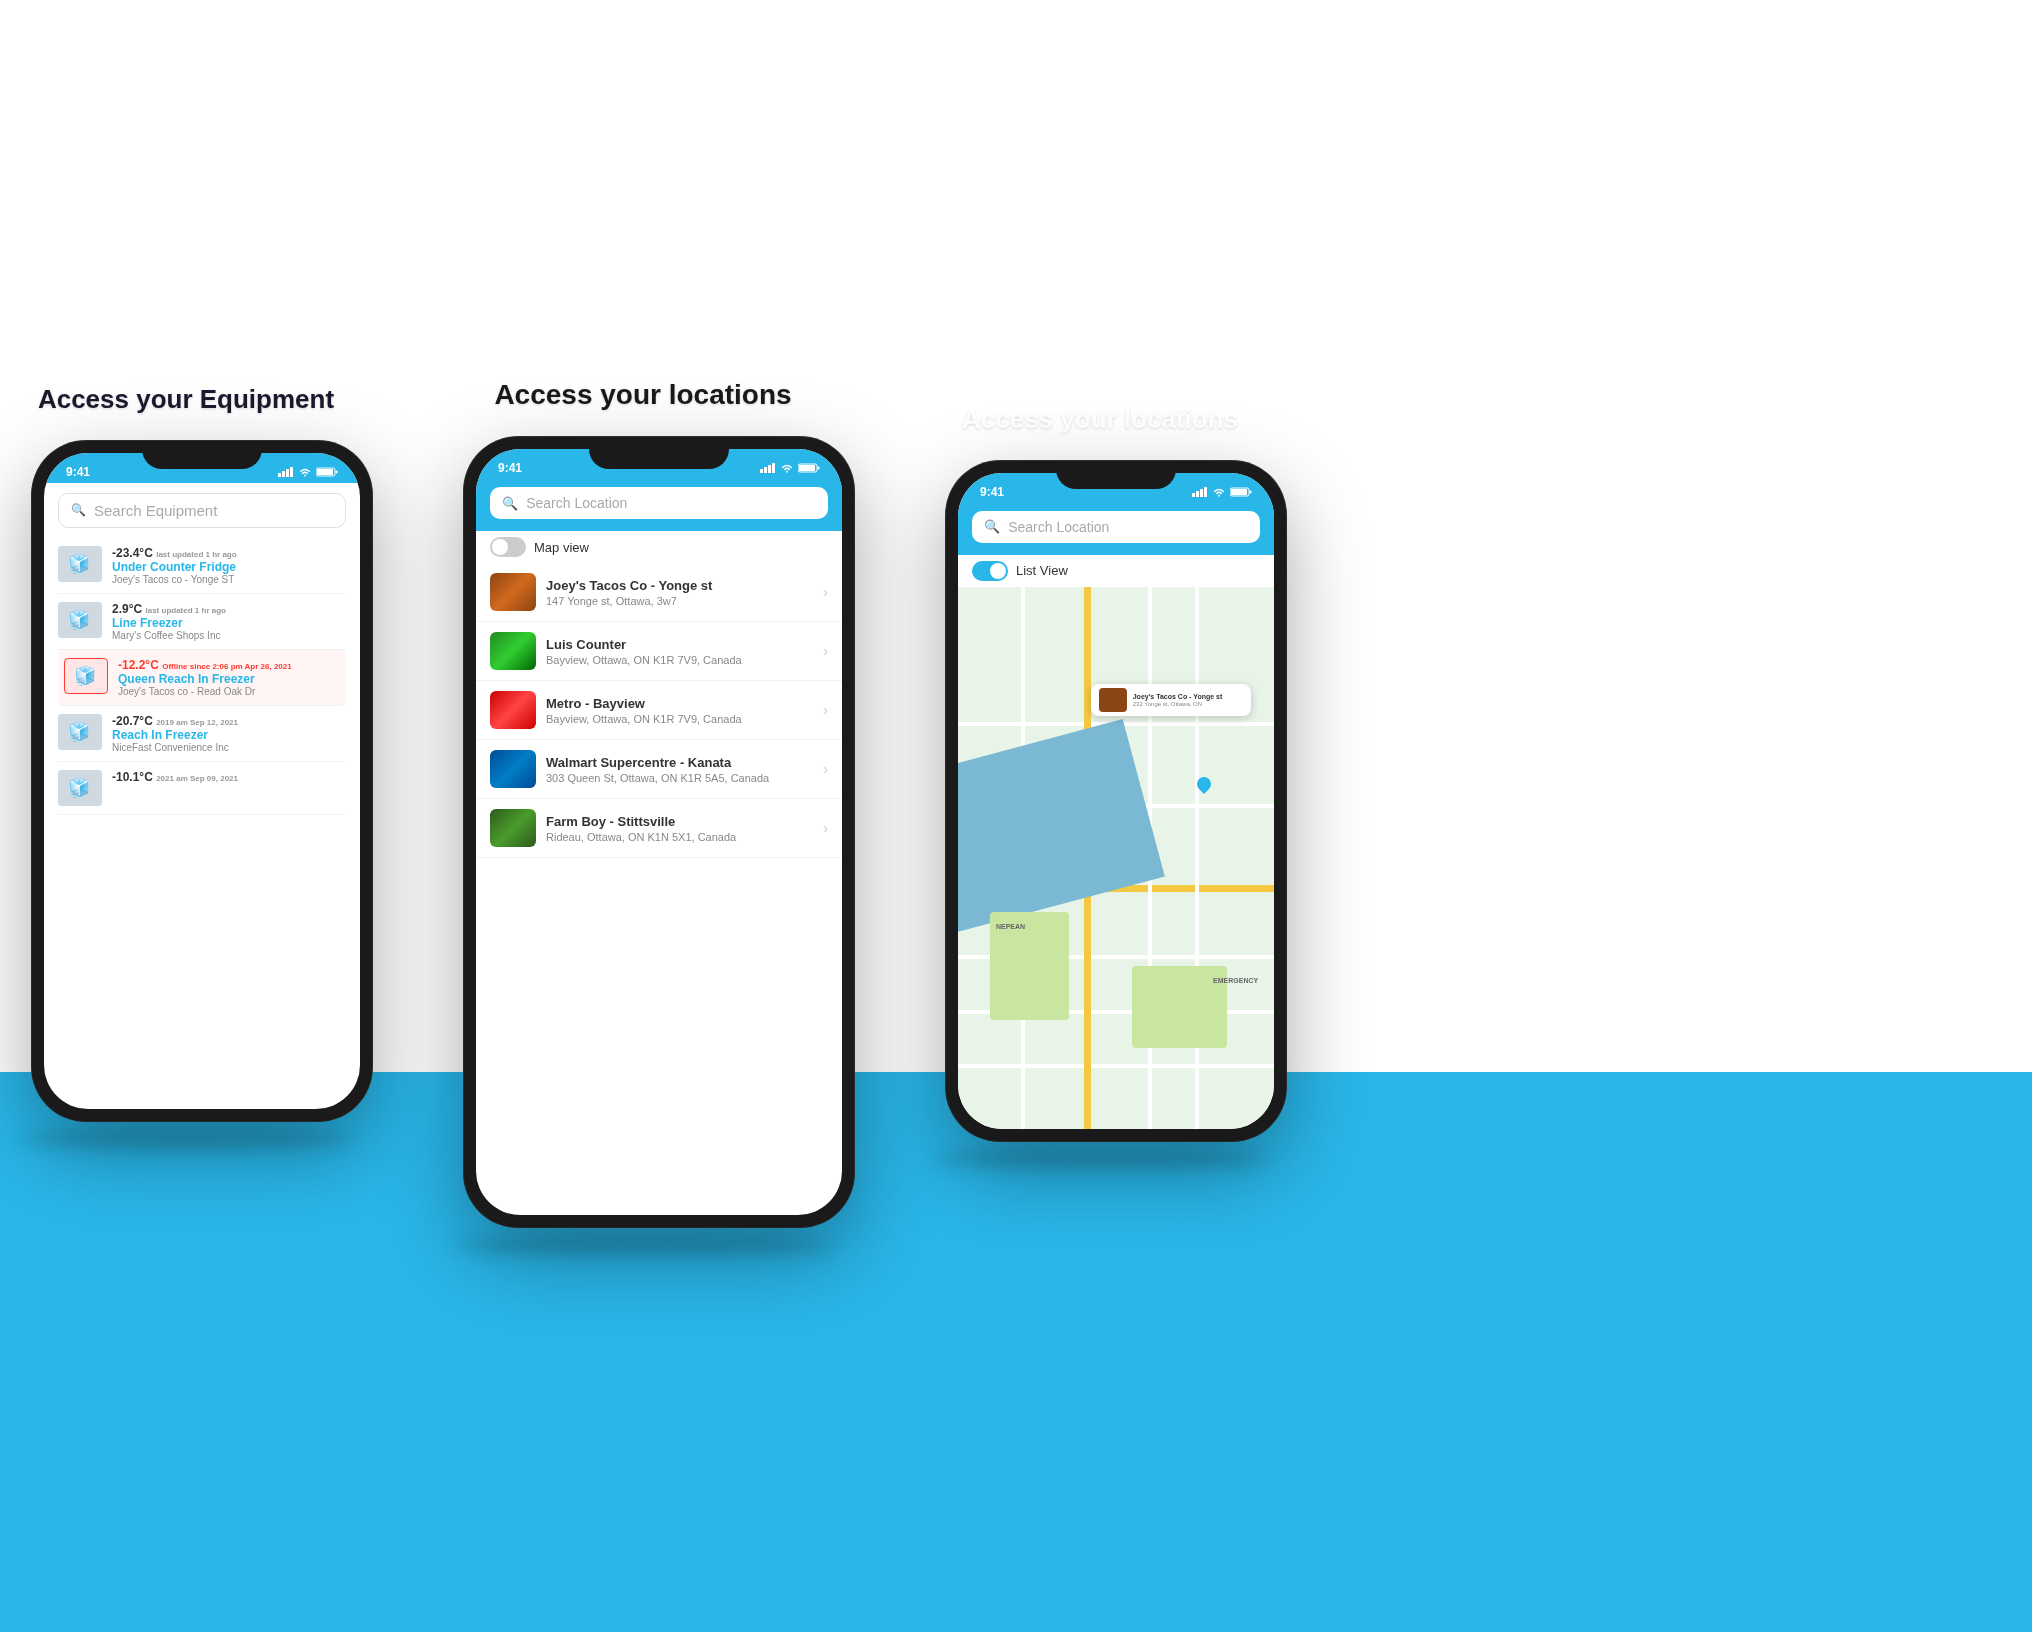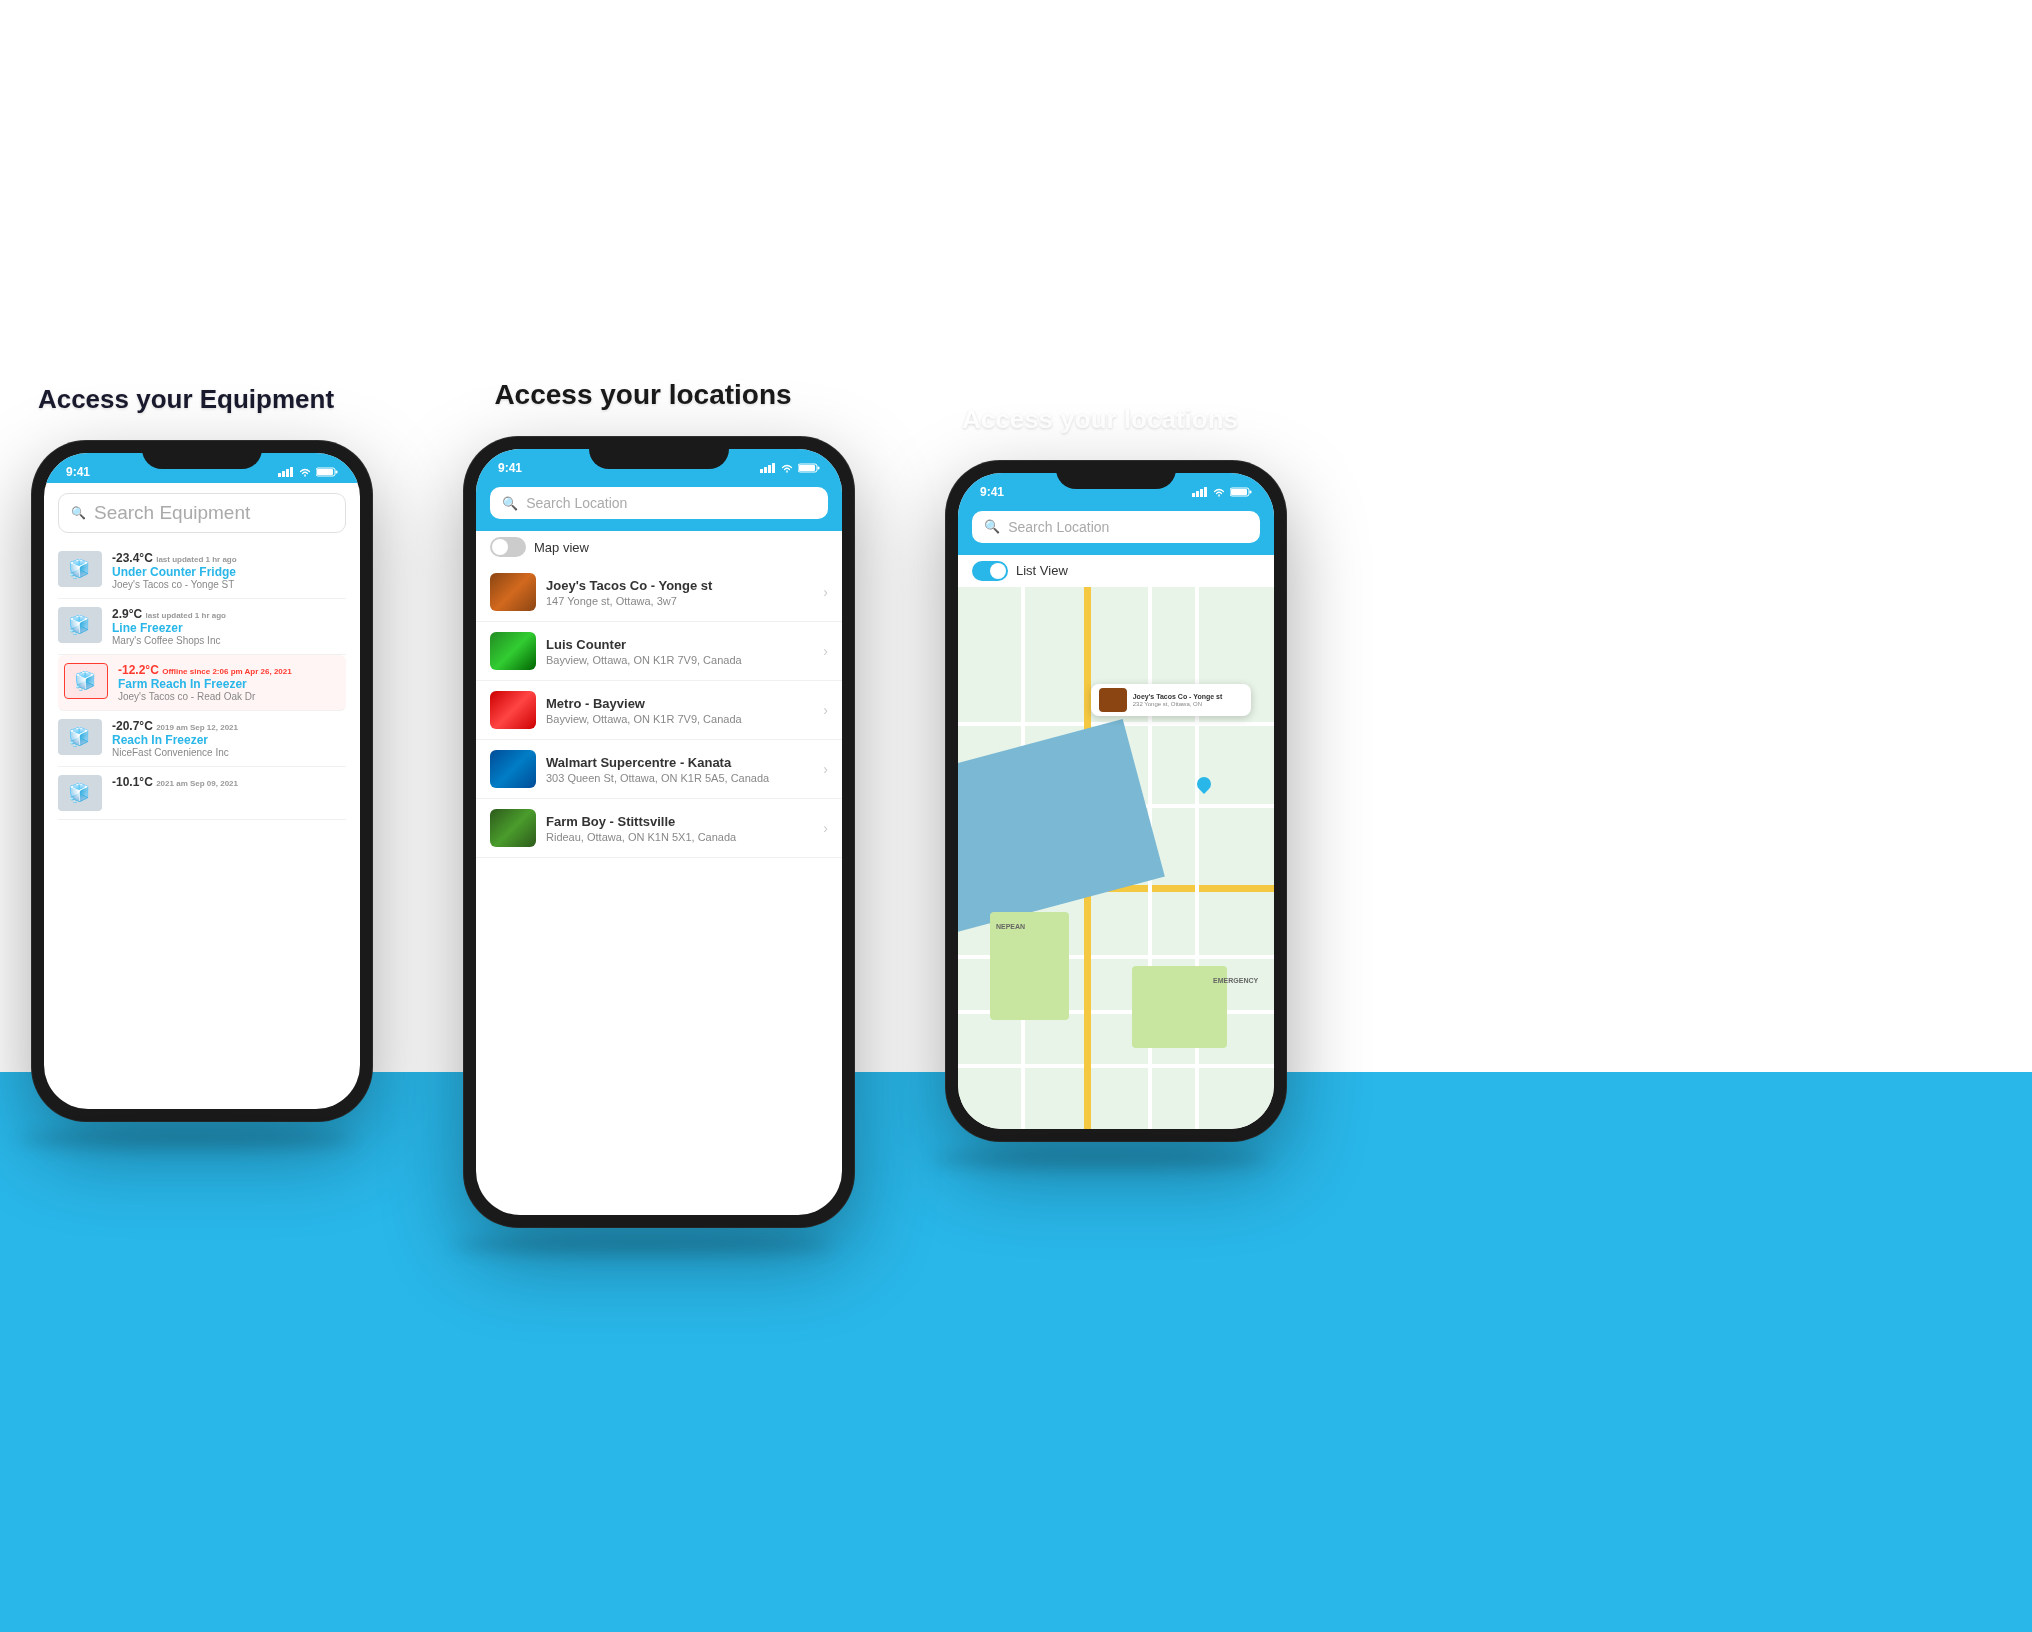--- a/index.html
+++ b/index.html
@@ -173,21 +173,21 @@
       border: 1px solid #e0e0e0;
       border-radius: 10px;
       padding: 8px 12px;
       display: flex;
       align-items: center;
       gap: 8px;
       margin: 10px 14px;
       flex-shrink: 0;
     }
     .search-icon-sm { color: #aaa; font-size: 12px; }
-    .search-placeholder { color: #aaa; font-size: 19px; }
+    .search-placeholder { color: #aaa; font-size: 15px; }
 
     
     .equipment-list {
       flex: 1;
       overflow: hidden;
       padding: 0 14px;
     }
 
     .equip-item {
       display: flex;
@@ -453,21 +453,21 @@
             </div>
           </div>
 
           <div class="equip-item" style="background:#fff5f5; border-radius:6px; padding:8px 6px;">
             <div class="equip-thumb alert">🧊</div>
             <div class="equip-info">
               <div class="equip-temp alert">
                 <span>-12.2°C</span>
                 <span class="equip-temp-note equip-offline">Offline since 2:06 pm Apr 26, 2021</span>
               </div>
-              <div class="equip-name">Farm Reach In Freezer</div>
+              <div class="equip-name">Queen Reach In Freezer</div>
               <div class="equip-location">Joey's Tacos co - Read Oak Dr</div>
             </div>
           </div>
 
           <div class="equip-item">
             <div class="equip-thumb">🧊</div>
             <div class="equip-info">
               <div class="equip-temp">
                 <span>-20.7°C</span>
                 <span class="equip-temp-note">2019 am Sep 12, 2021</span>

